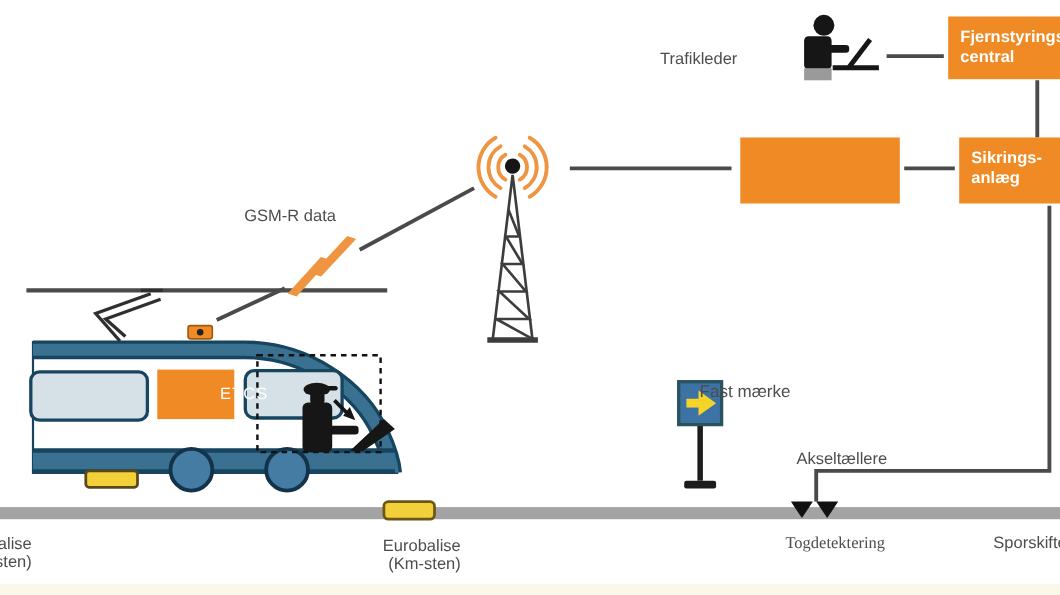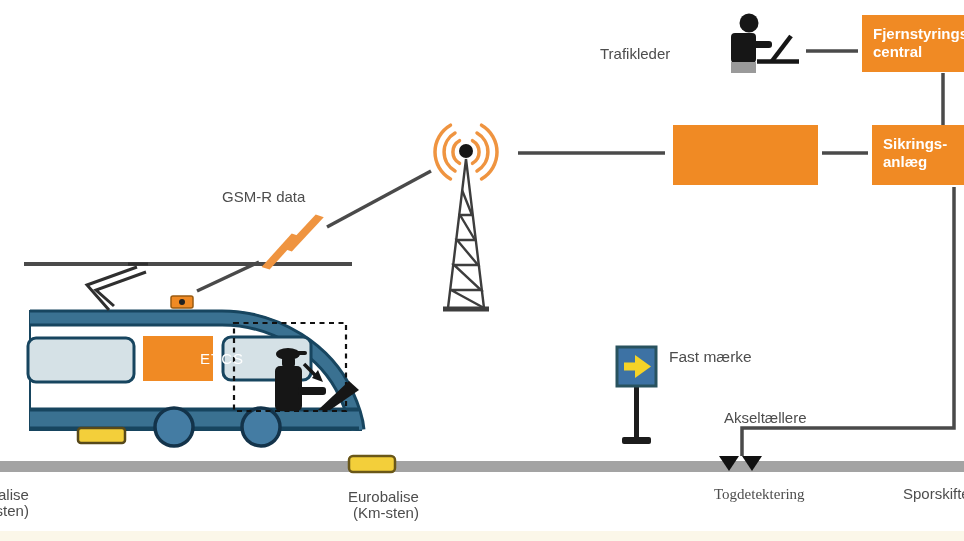--- a/index.html
+++ b/index.html
@@ -139,21 +139,21 @@
 
     <rect x="349" y="456" width="46" height="16" rx="4" fill="var(--balise-yellow)" stroke="var(--balise-border)" stroke-width="2.5"></rect>
   </svg>
 
   <div class="label" style="left:600px;top:46px;width:103px;text-align:left;">Trafikleder</div>
 
   <div class="label" style="left:222px;top:189px;">GSM-R data</div>
 
   <div class="etcs-label">ETCS</div>
 
-  <div class="label" style="left:669px;top:349px;font-size:15.5px;">Fast mærke</div>
+  <div class="label" style="left:636px;top:349px;font-size:15.5px;">Fast mærke</div>
 
   <div class="label" style="left:724px;top:410px;">Akseltællere</div>
 
   <div class="label" style="left:714px;top:486px;font-family:Liberation Serif, serif;">Togdetektering</div>
 
   <div class="label" style="left:903px;top:486px;">Sporskifte</div>
 
   <div class="label" style="left:348px;top:489px;">
     <span style="display:block;">Eurobalise</span>
     <span style="display:block;">(Km-sten)</span>

